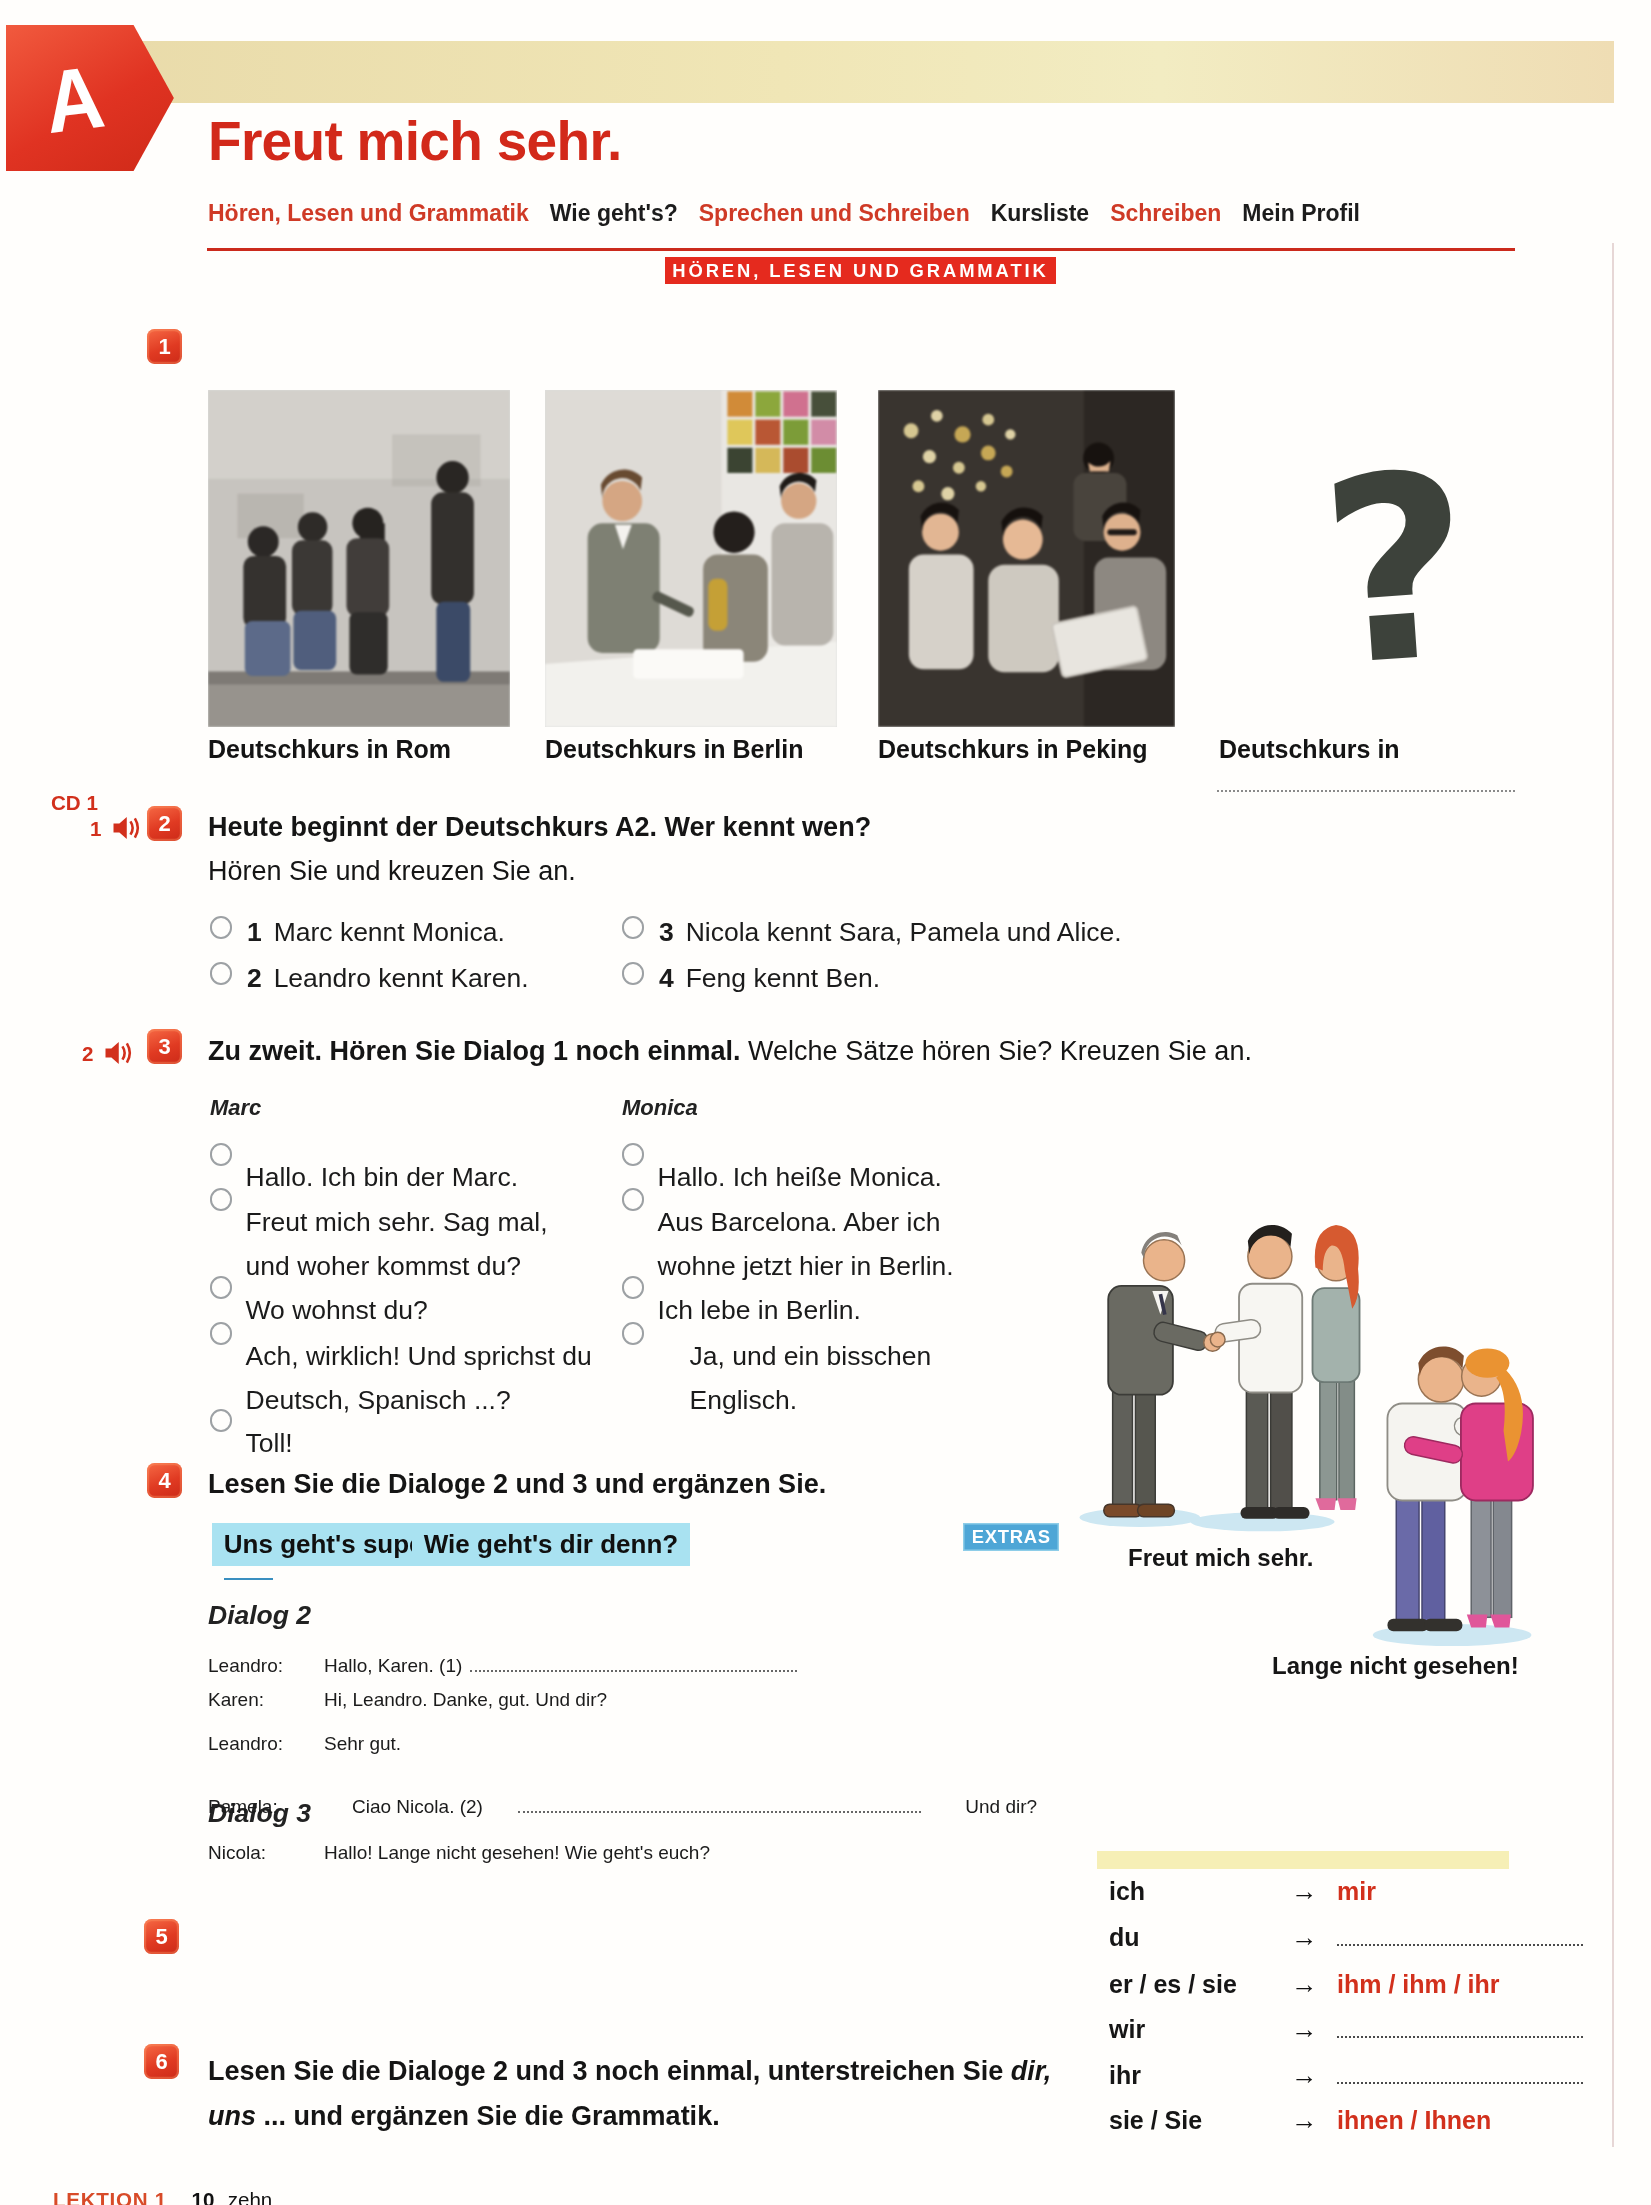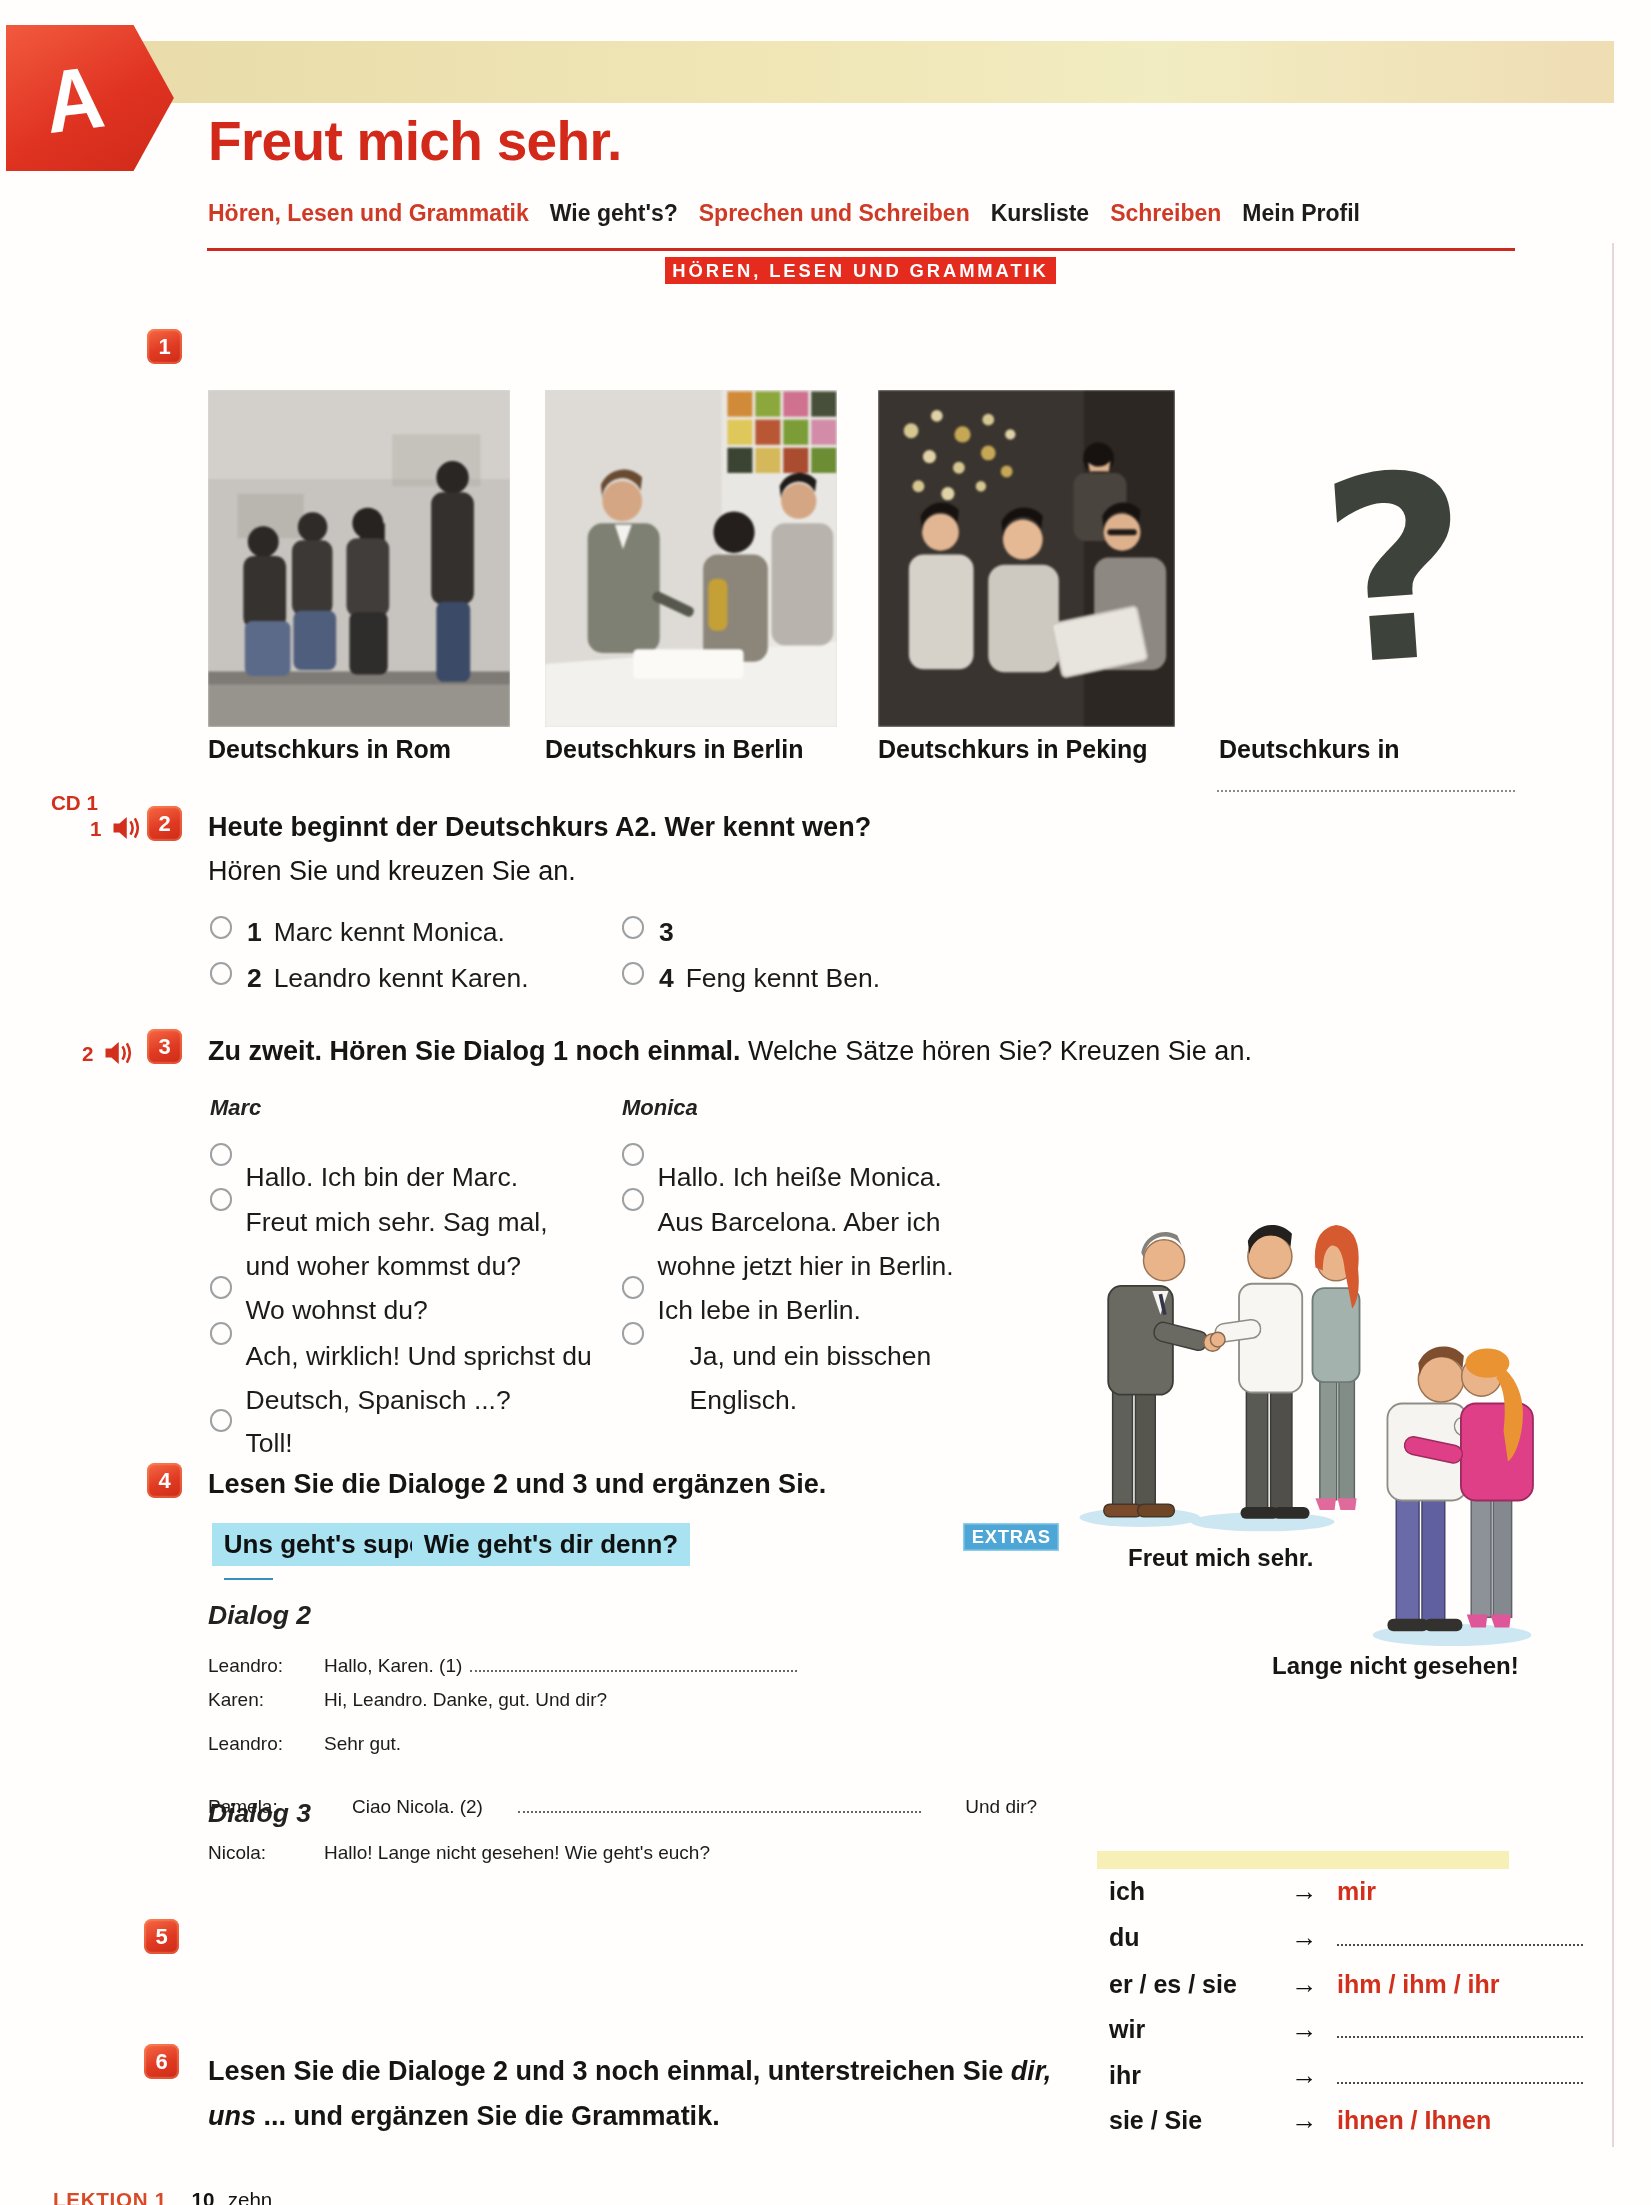--- a/index.html
+++ b/index.html
@@ -232,20 +232,21 @@
     <span class="t">Marc kennt Monica.</span>
   </div>
   <div class="abs check-item" style="left:210px;top:958px;">
     <span class="cb"></span>
     <span class="n">2</span>
     <span class="t">Leandro kennt Karen.</span>
   </div>
   <div class="abs check-item" style="left:622px;top:912px;">
     <span class="cb"></span>
     <span class="n">3</span>
+    <span class="t">Nicola kennt Sara, Pamela und Alice.</span>
   </div>
   <div class="abs check-item" style="left:622px;top:958px;">
     <span class="cb"></span>
     <span class="n">4</span>
     <span class="t">Feng kennt Ben.</span>
   </div>
 
   <div class="abs track-num" style="left:82px;top:1042px;">2</div>
   <div class="abs" style="left:104px;top:1039px;">
     <svg width="31" height="28" viewBox="0 0 42 38">

